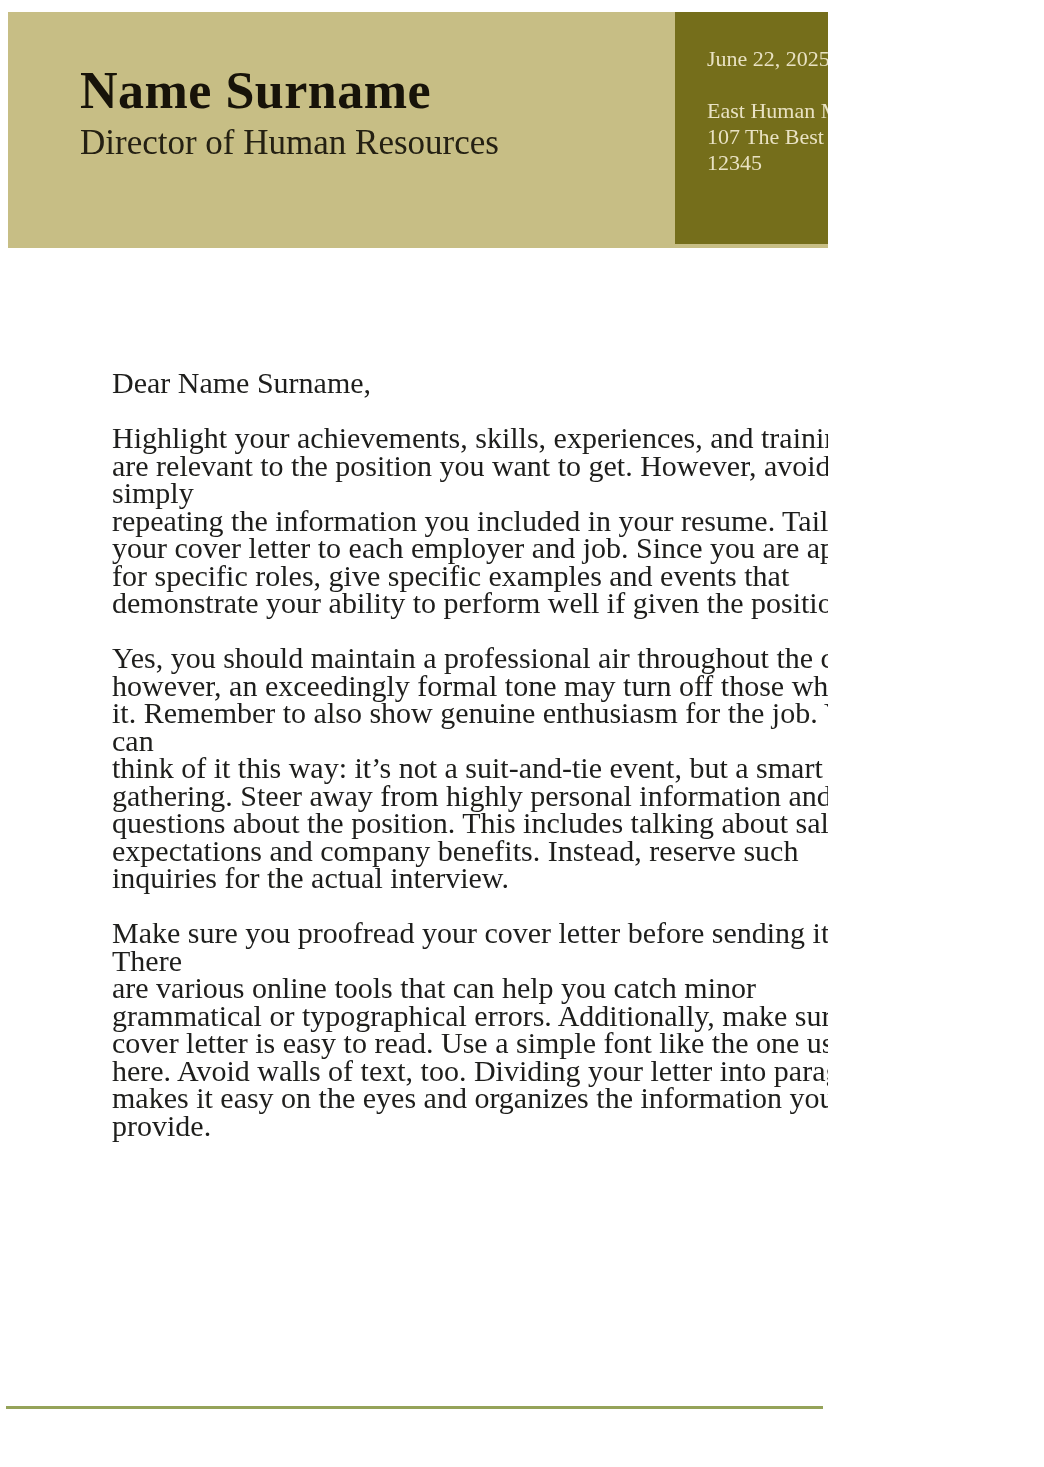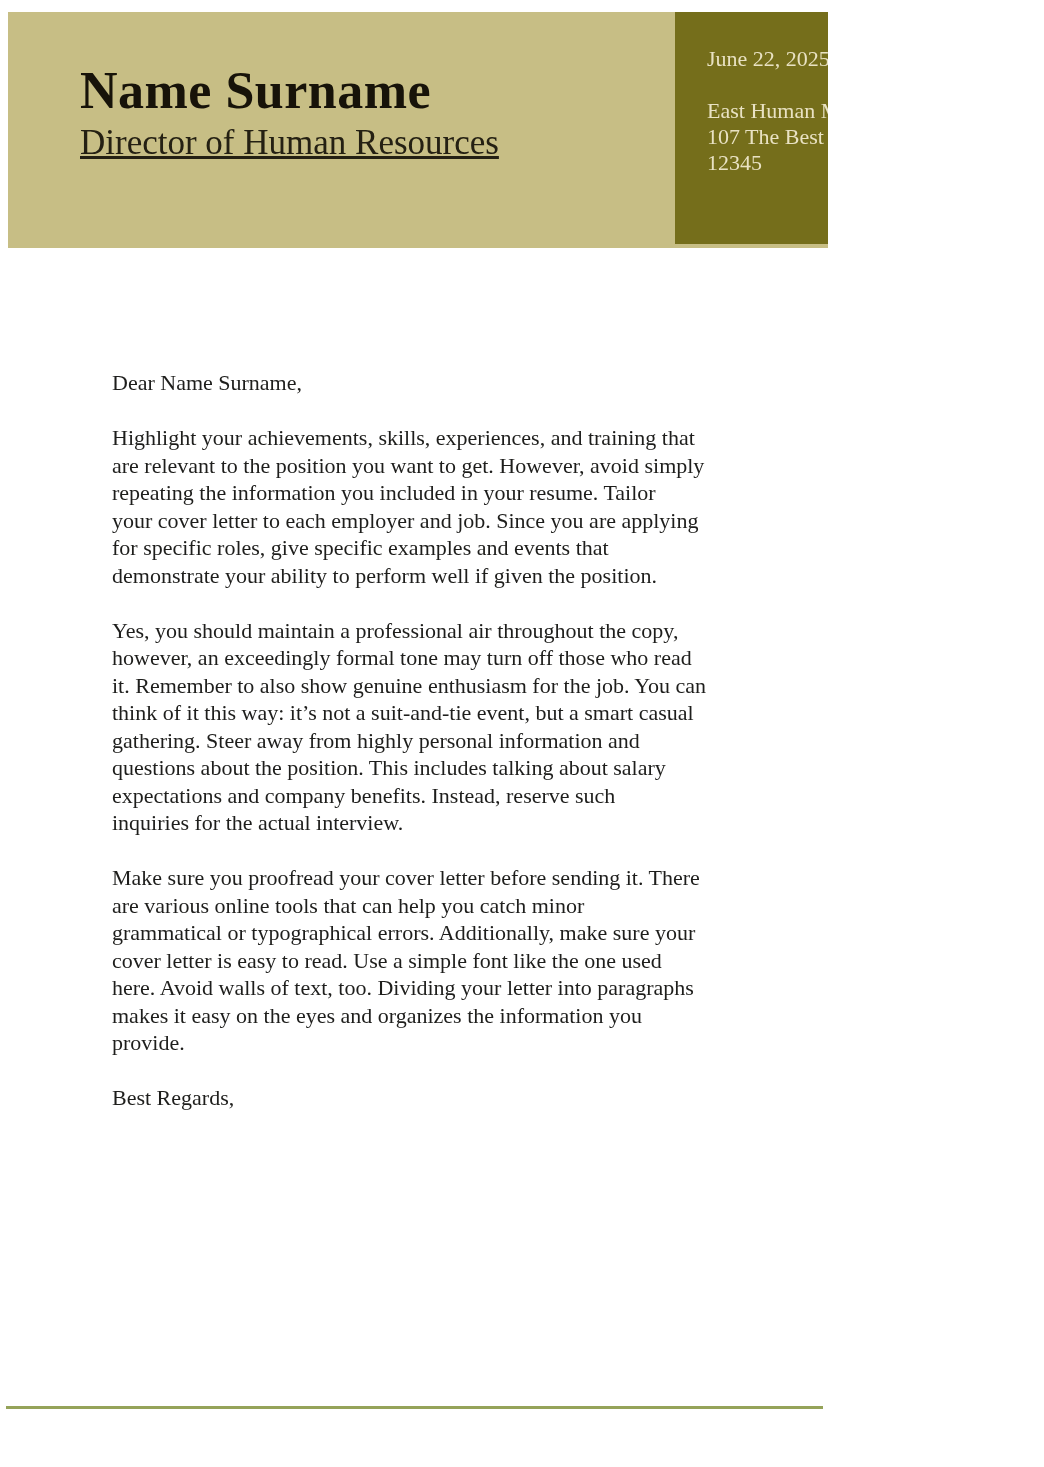--- a/index.html
+++ b/index.html
@@ -35,21 +35,20 @@
     line-height: 1.05;
     color: #171309;
     letter-spacing: 0.5px;
   }
   .job-title {
     font-size: 35px;
     font-weight: 400;
     line-height: 1.1;
     color: #242013;
     margin-top: 5px;
-    text-decoration: underline;
   }
   .letterhead-right {
     position: absolute;
     right: 0;
     top: 0;
     width: 357px;
     height: 232px;
     background: #756e1b;
     box-sizing: border-box;
     padding: 34px 18px 0 32px;
@@ -63,21 +62,21 @@
   .recipient-line {
     margin: 0;
   }
   
   .letter-body {
     position: absolute;
     left: 112px;
     top: 369px;
     width: 800px;
     color: #1e1e1c;
-    font-size: 22px;
+    font-size: 30px;
     line-height: 27.5px;
   }
   .letter-body p {
     margin: 0 0 27.5px 0;
     white-space: pre-line;
   }
   .closing {
     margin-bottom: 0;
   }
   
@@ -127,18 +126,17 @@
 questions about the position. This includes talking about salary
 expectations and company benefits. Instead, reserve such
 inquiries for the actual interview.</p>
     <p>Make sure you proofread your cover letter before sending it. There
 are various online tools that can help you catch minor
 grammatical or typographical errors. Additionally, make sure your
 cover letter is easy to read. Use a simple font like the one used
 here. Avoid walls of text, too. Dividing your letter into paragraphs
 makes it easy on the eyes and organizes the information you
 provide.</p>
-    <p class="closing">Best Regards,</p>
   </div>
 
   <div class="divider"></div>
 
 </div>
 
 </body></html>

